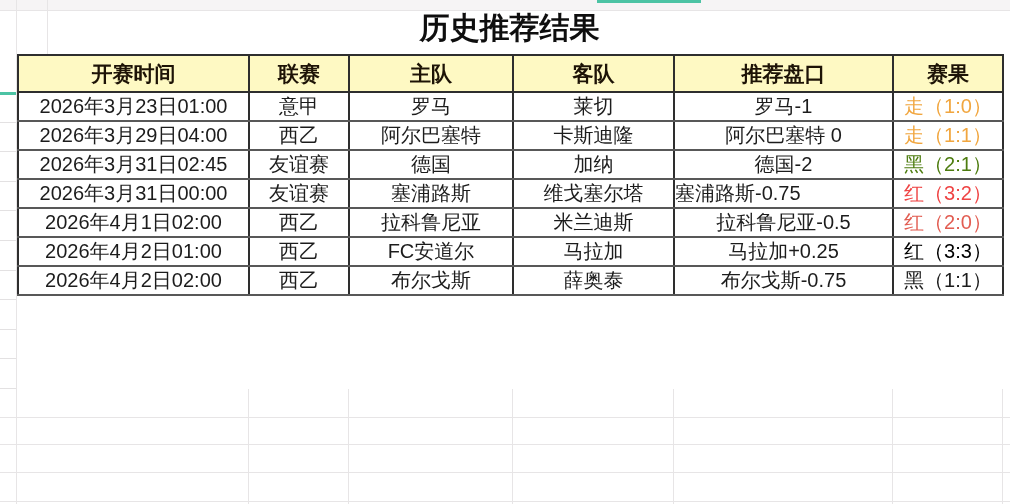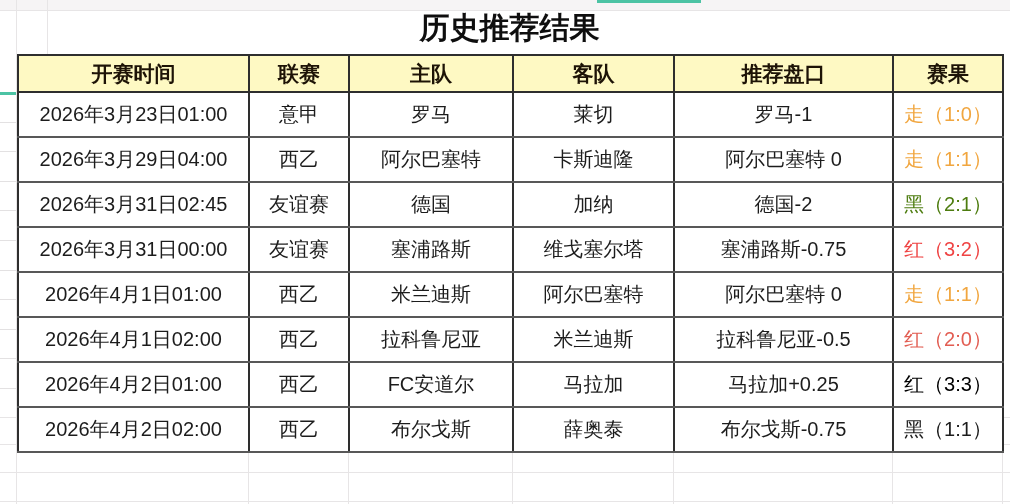--- a/index.html
+++ b/index.html
@@ -34,21 +34,21 @@
   }
   table.results th{
     background:#fef9c3;color:#1d1306;
     border:2px solid #2e2e2e;
     height:35px;font-size:21px;font-weight:700;
     padding:0;text-align:center;overflow:hidden;white-space:nowrap;
   }
   table.results td{
     border-left:2px solid #2e2e2e;border-right:2px solid #2e2e2e;
     border-top:2px solid #585858;border-bottom:2px solid #585858;
-    height:27.6px;font-size:20px;padding:8px;text-align:center;
+    height:27.6px;font-size:20px;padding:0;text-align:center;
     overflow:hidden;white-space:nowrap;box-sizing:border-box;
   }
 </style>
 </head>
 <body>
 
 <div class="top-strip"></div>
 
 <div class="grid v" style="left:16px;top:0;height:504px;"></div>
 <div class="grid v" style="left:47px;top:0;height:54px;"></div>
@@ -114,30 +114,22 @@
         <td>德国</td>
         <td>加纳</td>
         <td>德国-2</td>
         <td style="color: #4d7c0f;">黑（2:1）</td>
       </tr>
       <tr>
         <td>2026年3月31日00:00</td>
         <td>友谊赛</td>
         <td>塞浦路斯</td>
         <td>维戈塞尔塔</td>
-        <td style="text-align: center;">塞浦路斯-0.75</td>
+        <td style="text-align: left;">塞浦路斯-0.75</td>
         <td style="color: #ef4444;">红（3:2）</td>
-      </tr>
-      <tr>
-        <td>2026年4月1日01:00</td>
-        <td>西乙</td>
-        <td>米兰迪斯</td>
-        <td>阿尔巴塞特</td>
-        <td>阿尔巴塞特 0</td>
-        <td style="color: rgb(241, 166, 63);">走（1:1）</td>
       </tr>
       <tr>
         <td>2026年4月1日02:00</td>
         <td>西乙</td>
         <td>拉科鲁尼亚</td>
         <td>米兰迪斯</td>
         <td>拉科鲁尼亚-0.5</td>
         <td style="color: rgb(226, 93, 82);">红（2:0）</td>
       </tr>
       <tr>

